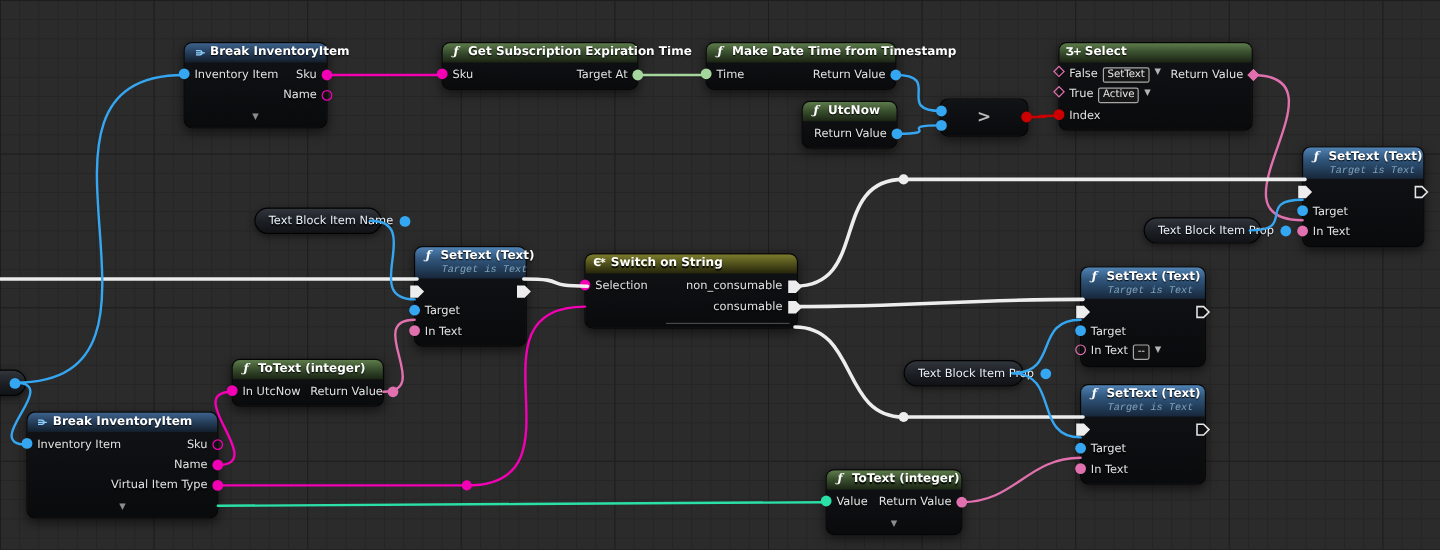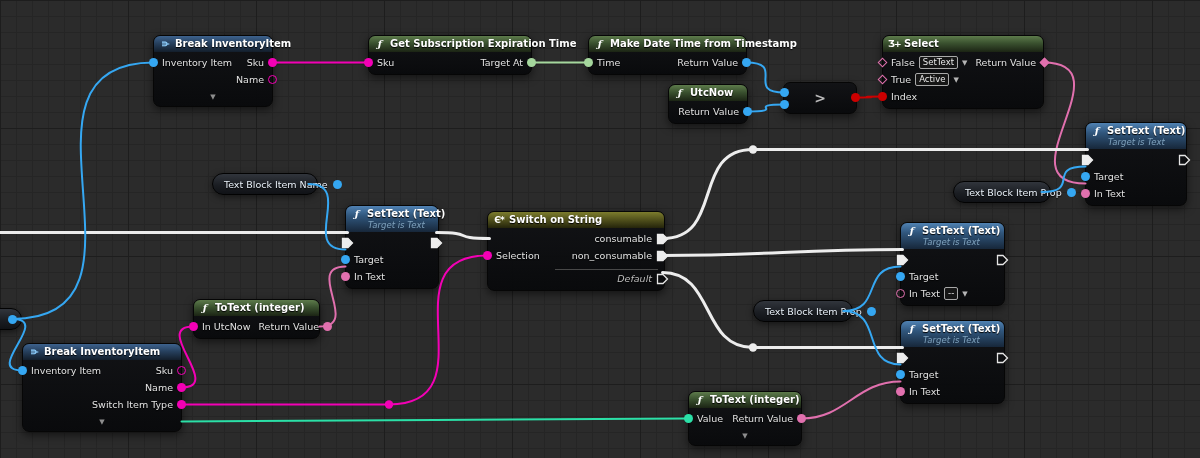--- a/index.html
+++ b/index.html
@@ -16,32 +16,32 @@
   }
   #wires{position:absolute;left:0;top:0;width:1200px;height:458px;z-index:5;pointer-events:none;}
   .node{
     position:absolute;z-index:2;border-radius:7px;border:1px solid #060606;
     background:linear-gradient(180deg,rgba(17,18,21,.96),rgba(8,9,11,.96));
     box-shadow:0 3px 9px rgba(0,0,0,.55);
   }
   .hdr{display:flex;flex-direction:column;padding:2px 6px 2px 5px;border-radius:6px 6px 0 0;}
   .hdr-top{display:flex;align-items:center;gap:4px;line-height:12px;}
   .hdr .title{font-weight:bold;font-size:10px;color:#fff;white-space:nowrap;text-shadow:0 1px 1px #000;}
-  .hdr .sub{font-size:8.5px;color:#7fa2bd;font-style:italic;padding-left:17px;line-height:10px;white-space:nowrap;}
+  .hdr .sub{font-size:8.5px;color:#7fa2bd;font-style:italic;padding-left:17px;line-height:10px;white-space:nowrap;font-family:Liberation Mono, monospace;}
   .hdr-blue{background:linear-gradient(180deg,#5082b3 0%,#30567c 38%,#17273a 100%);}
   .hdr-bluestruct{background:linear-gradient(180deg,#3d628d 0%,#27415f 45%,#131e2b 100%);}
   .hdr-green{background:linear-gradient(180deg,#5d7b4b 0%,#3a512f 45%,#1b2414 100%);}
   .hdr-olive{background:linear-gradient(180deg,#7c7c2d 0%,#54541d 45%,#24240b 100%);}
   .icg{width:12px;text-align:center;font-size:10px;color:#fff;flex:0 0 auto;}
   .ic-fn{font-family:"DejaVu Serif",serif;font-style:italic;font-weight:bold;}
   .ic-break{display:inline-block;transform:rotate(90deg);color:#8fd0ff;font-weight:bold;}
   .ic-sw,.ic-sel{font-weight:bold;font-size:9px;letter-spacing:-1px;}
   .rows{padding:2px 0 3px 0;}
   .row{height:17px;display:flex;align-items:center;justify-content:space-between;gap:8px;padding:0;}
-  .inside{display:flex;align-items:center;gap:4px;margin-left:-5px;}
+  .inside{display:flex;gap:4px;margin-left:-5px;}
   .outside{display:flex;align-items:center;gap:4px;margin-right:-5px;margin-left:auto;}
   .plabel{font-size:9.5px;color:#e2e2e2;white-space:nowrap;text-shadow:0 1px 1px #000;}
   .plabel.it{font-style:italic;color:#bdbdbd;}
   .pin-c{width:9px;height:9px;border-radius:50%;box-sizing:border-box;flex:0 0 auto;}
   .pin-d{width:7px;height:7px;transform:rotate(45deg);box-sizing:border-box;flex:0 0 auto;margin:0 1px;}
   .pin-e{width:13px;height:12px;flex:0 0 auto;display:block;}
   .combo{border:1px solid #a8a8a8;border-radius:2px;background:#161616;color:#e8e8e8;
          font-size:8.5px;line-height:11px;padding:0 3px;white-space:nowrap;}
   .dd{color:#b5b5b5;font-size:7px;}
   .sep{border-top:1px solid #484848;margin:5px 6px 0 38%;}
@@ -294,54 +294,44 @@
     </div>
     <div class="node" style="left: 487px; top: 211px; width: 176px;">
       <div class="hdr hdr-olive">
         <div class="hdr-top">
           <span class="icg ic-sw">Є*</span>
           <span class="title">Switch on String</span>
         </div>
       </div>
       <div class="rows">
         <div class="row">
-          <span class="outside">
-            <span class="plabel">consumable</span>
-            <span>
-              <svg class="pin-e" viewBox="0 0 13 12">
-                <path d="M1.5 1.5 H7 L11.5 6 L7 10.5 H1.5 Z" fill="#ededed" stroke="#ededed" stroke-width="1.3"></path>
-              </svg>
-            </span>
-          </span>
-        </div>
-        <div class="row">
           <span class="inside">
             <span class="pin-c" style="background: rgb(243, 0, 181);"></span>
             <span class="plabel">Selection</span>
           </span>
           <span class="outside">
             <span class="plabel">non_consumable</span>
             <span>
               <svg class="pin-e" viewBox="0 0 13 12">
                 <path d="M1.5 1.5 H7 L11.5 6 L7 10.5 H1.5 Z" fill="#ededed" stroke="#ededed" stroke-width="1.3"></path>
               </svg>
             </span>
           </span>
         </div>
+        <div class="row">
+          <span class="outside">
+            <span class="plabel">consumable</span>
+            <span>
+              <svg class="pin-e" viewBox="0 0 13 12">
+                <path d="M1.5 1.5 H7 L11.5 6 L7 10.5 H1.5 Z" fill="#ededed" stroke="#ededed" stroke-width="1.3"></path>
+              </svg>
+            </span>
+          </span>
+        </div>
         <div class="sep"></div>
-        <div class="row">
-          <span class="outside">
-            <span class="plabel it">Default</span>
-            <span>
-              <svg class="pin-e" viewBox="0 0 13 12">
-                <path d="M1.5 1.5 H7 L11.5 6 L7 10.5 H1.5 Z" fill="none" stroke="#e5e5e5" stroke-width="1.3"></path>
-              </svg>
-            </span>
-          </span>
-        </div>
       </div>
     </div>
     <div class="node" style="left: 900px; top: 222px; width: 103px;">
       <div class="hdr hdr-blue">
         <div class="hdr-top">
           <span class="icg ic-fn">ƒ</span>
           <span class="title">SetText (Text)</span>
         </div>
         <div class="sub">Target is Text</div>
       </div>
@@ -477,21 +467,21 @@
           </span>
         </div>
         <div class="row">
           <span class="outside">
             <span class="plabel">Name</span>
             <span class="pin-c" style="background: rgb(243, 0, 181);"></span>
           </span>
         </div>
         <div class="row">
           <span class="outside">
-            <span class="plabel">Switch Item Type</span>
+            <span class="plabel">Virtual Item Type</span>
             <span class="pin-c" style="background: rgb(243, 0, 181);"></span>
           </span>
         </div>
       </div>
       <div class="collapse">▼</div>
     </div>
     <div class="pill" style="left: 212px; top: 173px; width: 106px;">
       <span class="plbl">Text Block Item Name</span>
       <span class="pin-c" style="background: rgb(53, 167, 242); margin-left: auto;"></span>
     </div>

